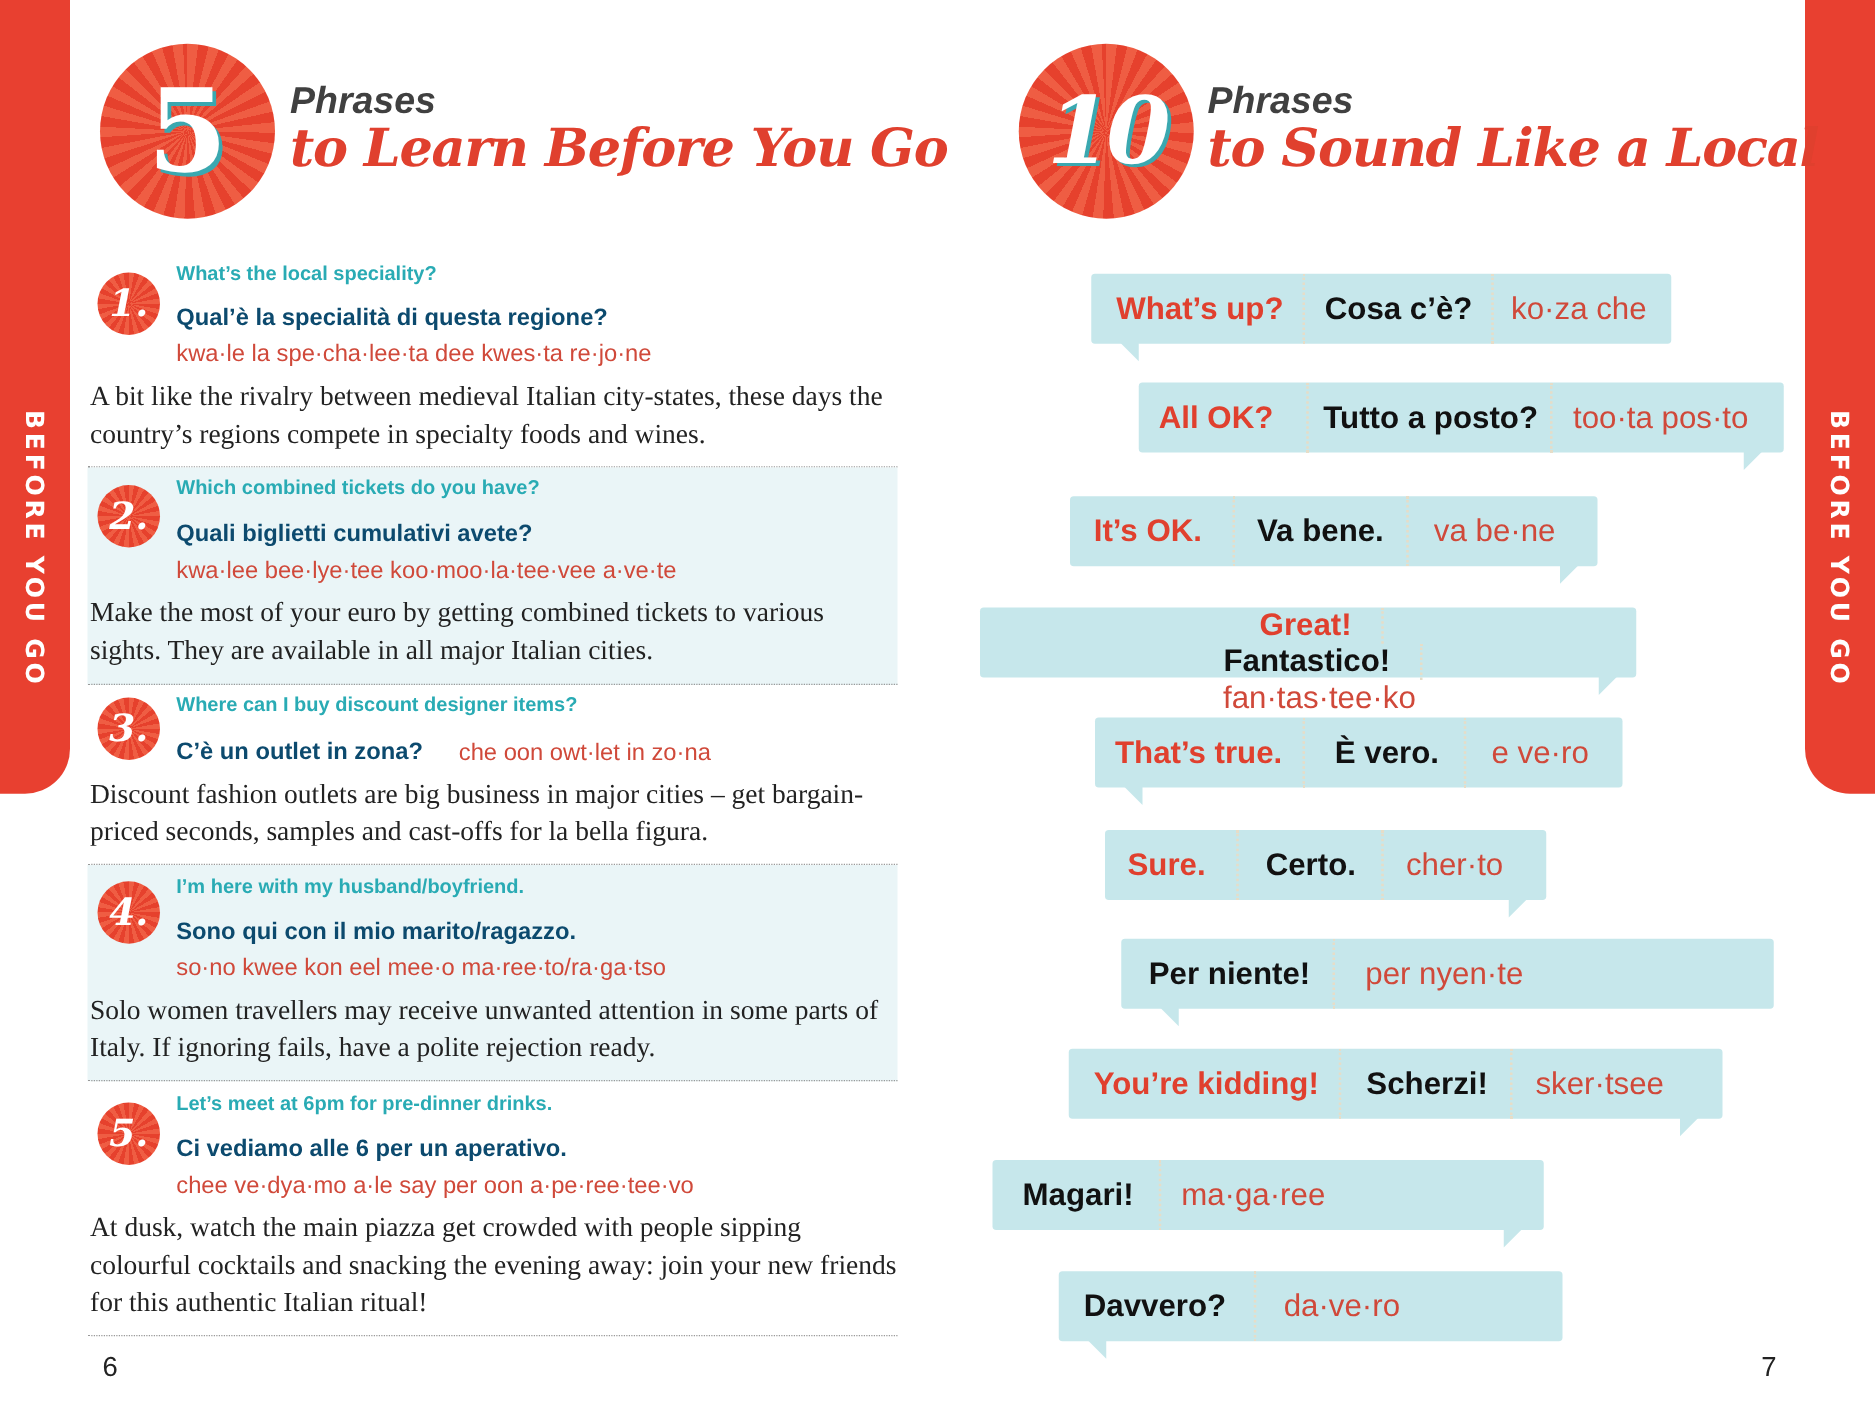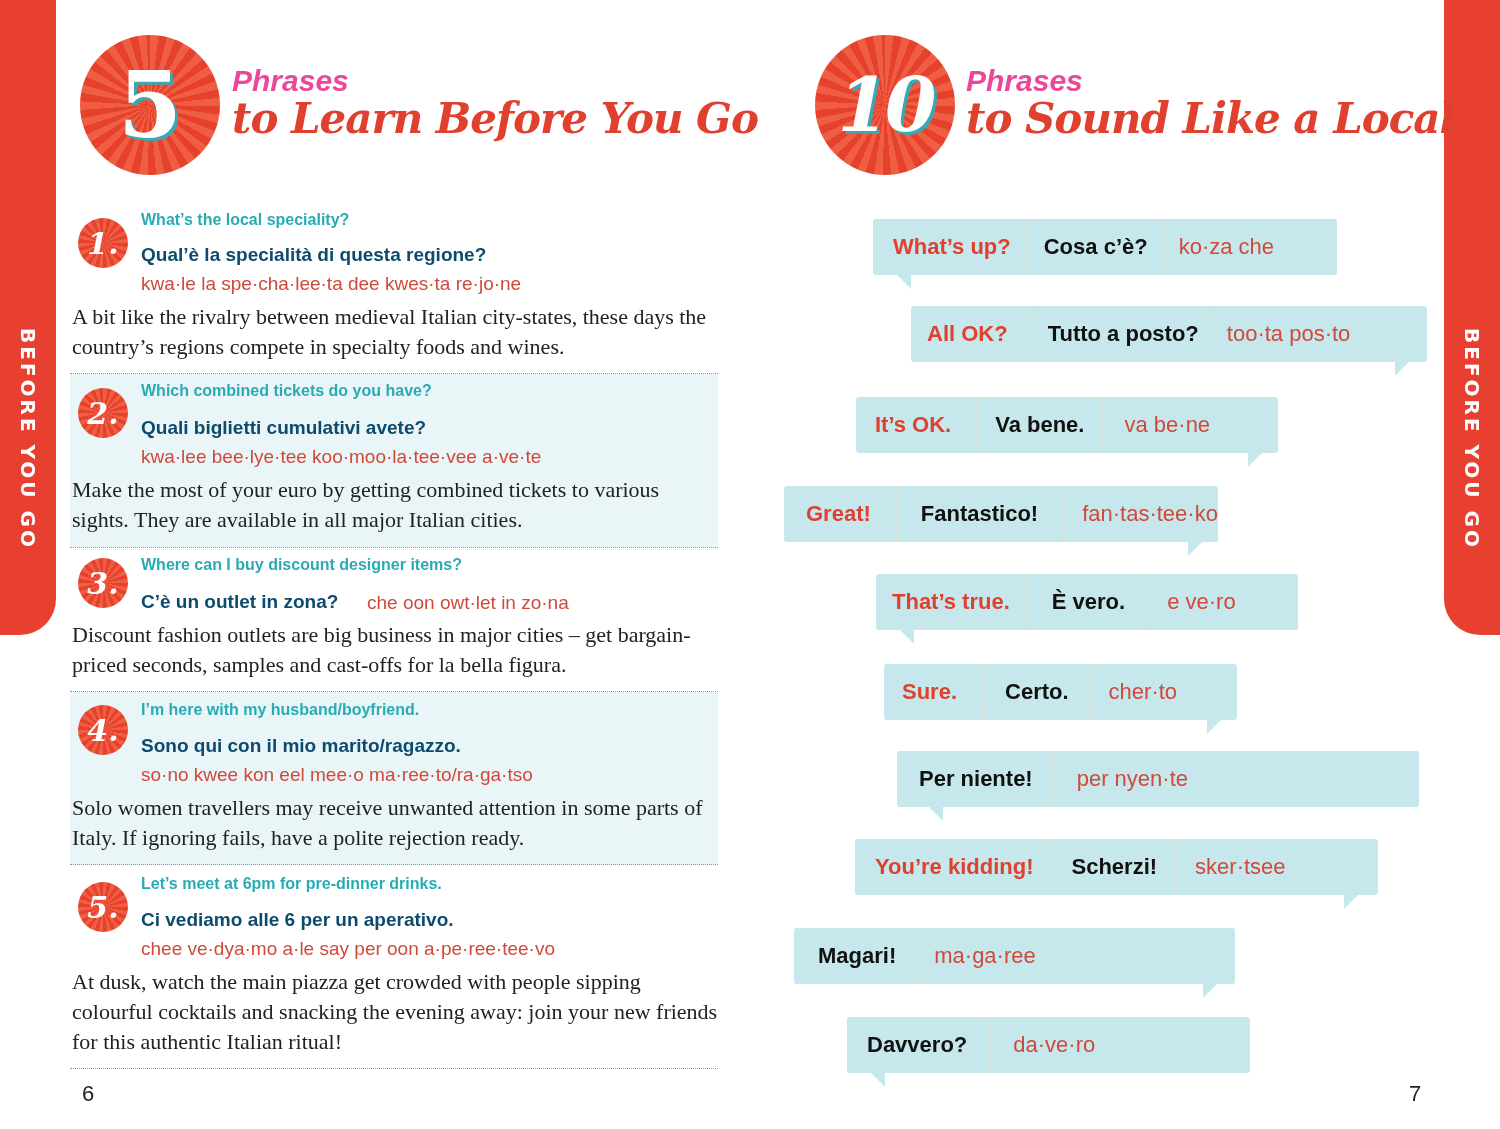--- a/index.html
+++ b/index.html
@@ -26,21 +26,21 @@
       background:
         repeating-conic-gradient(#ef5d43 0deg 7deg, #e6412d 7deg 14deg);
       display: flex; align-items: center; justify-content: center;
     }
     .sunburst .num {
       color: #fff; font-family: "DejaVu Serif", serif; font-style: italic; font-weight: bold;
       text-shadow: 3px 3px 0 #3aa8b0;
     }
     .heading-text { position: absolute; }
     .heading-text .top {
-      color: #ec4899; font-style: italic; font-weight: bold; font-size: 30px;
+      color: #404040; font-style: italic; font-weight: bold; font-size: 30px;
       font-family: "Liberation Sans", sans-serif; line-height: 30px;
     }
     .heading-text .bottom {
       color: #e0402e; font-style: italic; font-weight: bold; font-size: 42px;
       font-family: "DejaVu Serif", serif; line-height: 46px; letter-spacing: -1px;
     }
 
     
     .item { position: absolute; left: 70px; width: 648px; border-bottom: 1px dotted #999; }
     .item.shaded { background: #eaf5f7; }
@@ -72,21 +72,21 @@
       display: flex; align-items: center;
     }
     .bubble .tail {
       position: absolute; bottom: -14px; width: 0; height: 0;
       border-top: 16px solid #c6e7eb;
     }
     .bubble .tail.left-tail { border-left: 16px solid transparent; }
     .bubble .tail.right-tail { border-right: 16px solid transparent; }
     .bubble .cell {
       height: 100%; display: flex; align-items: center; white-space: nowrap;
-      font-size: 22px;
+      font-size: 25px;
     }
     .bubble .cell.sep { border-right: 2px dotted #e6ddc8; }
     .bubble .en { color: #e0402e; font-weight: bold; }
     .bubble .it { color: #111; font-weight: bold; }
     .bubble .pr { color: #d0493a; font-weight: normal; }
   </style>
 </head>
 <body>
 
 <div class="side-tab left">
@@ -169,21 +169,21 @@
   <span class="tail right-tail" style="right:16px;"></span>
 </div>
 
 <div class="bubble" style="left:856px; top:397px; width:422px;">
   <div class="cell en sep" style="padding:0 24px 0 19px;">It’s OK.</div>
   <div class="cell it sep" style="padding:0 18px 0 18px;">Va bene.</div>
   <div class="cell pr" style="padding-left:20px;">va be·ne</div>
   <span class="tail right-tail" style="right:14px;"></span>
 </div>
 
-<div class="bubble" style="left:784px; top:486px; width:434px;">
+<div class="bubble" style="left:784px; top:486px; width:525px;flex-direction:column;">
   <div class="cell en sep" style="padding:0 24px 0 22px;">Great!</div>
   <div class="cell it sep" style="padding:0 24px 0 24px;">Fantastico!</div>
   <div class="cell pr" style="padding-left:18px;">fan·tas·tee·ko</div>
   <span class="tail right-tail" style="right:14px;"></span>
 </div>
 
 <div class="bubble" style="left:876px; top:574px; width:422px;">
   <div class="cell en sep" style="padding:0 16px 0 16px;">That’s true.</div>
   <div class="cell it sep" style="padding:0 20px 0 24px;">È vero.</div>
   <div class="cell pr" style="padding-left:20px;">e ve·ro</div>

